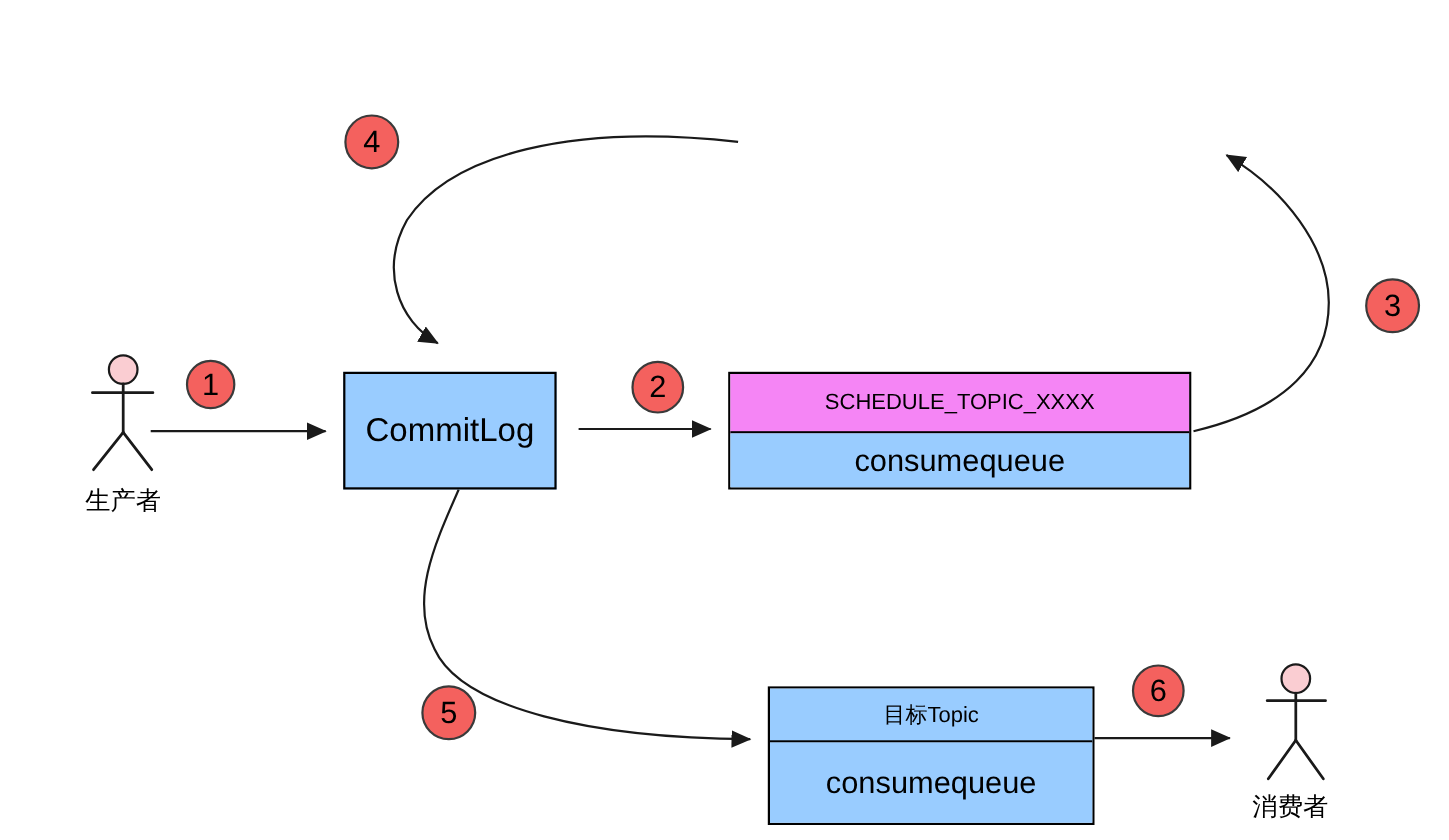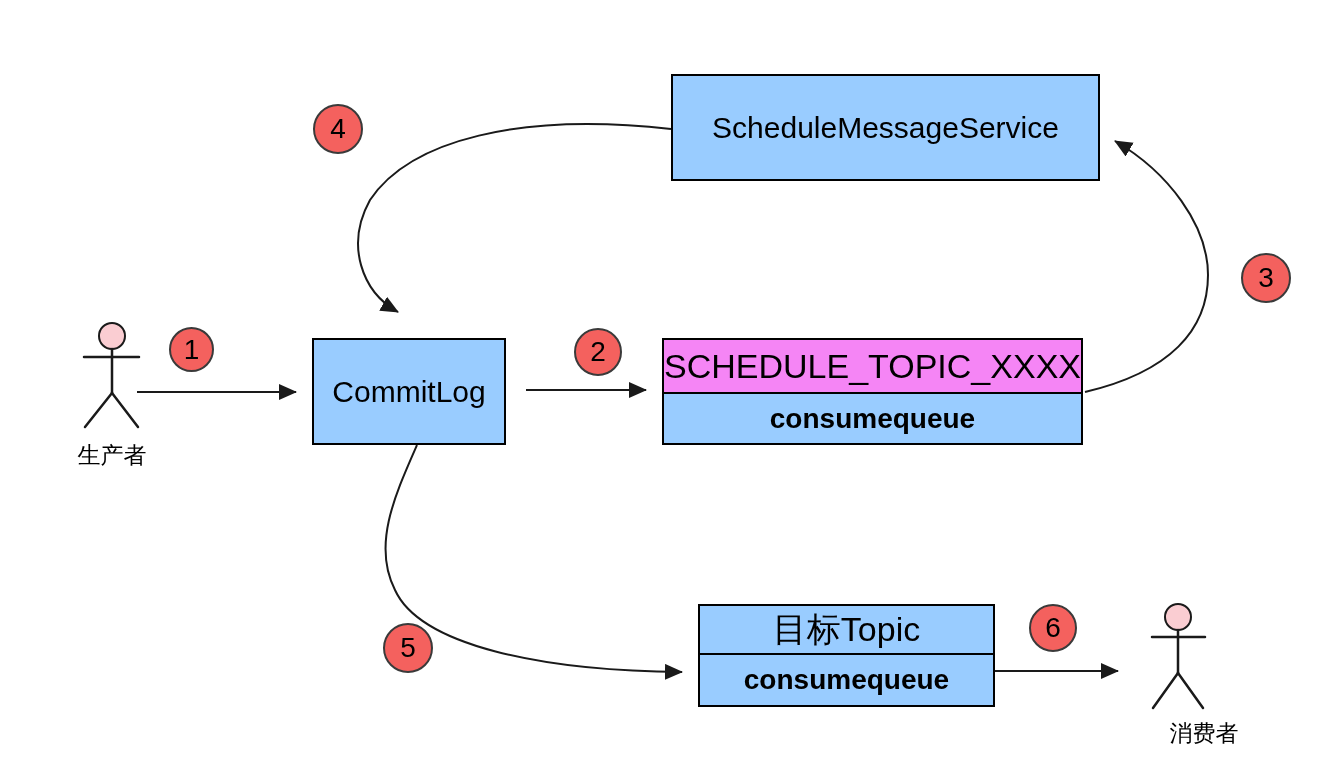--- a/index.html
+++ b/index.html
@@ -57,37 +57,36 @@
     box-sizing: border-box;
     display: flex;
     flex-direction: column;
   }
   .split-top {
     background: var(--node-fill, #99CCFF);
     border-bottom: 2px solid #000000;
     display: flex;
     align-items: center;
     justify-content: center;
-    font-size: 34px;
+    font-size: 20px;
     color: #000000;
     white-space: nowrap;
   }
   .split-top.highlight {
     background: var(--highlight-fill, #F585F5);
   }
   .split-bottom {
     background: var(--node-fill, #99CCFF);
     flex: 1;
     display: flex;
     align-items: center;
     justify-content: center;
     font-size: 28px;
     color: #000000;
     white-space: nowrap;
-    font-weight: bold;
   }
   .step-badge {
     position: absolute;
     width: 48px;
     height: 48px;
     border-radius: 50%;
     background: var(--step-fill, #F4615E);
     border: 2.5px solid #3a3a3a;
     box-sizing: border-box;
     display: flex;
@@ -150,38 +149,35 @@
 
     <g>
       <circle class="figure-head" cx="1178" cy="617" r="13"></circle>
       <line class="figure-line" x1="1178" y1="630" x2="1178" y2="673"></line>
       <line class="figure-line" x1="1152" y1="637" x2="1205" y2="637"></line>
       <line class="figure-line" x1="1178" y1="673" x2="1153" y2="708"></line>
       <line class="figure-line" x1="1178" y1="673" x2="1203" y2="708"></line>
     </g>
   </svg>
 
-  <div class="node" style="left:671px; top:74px; width:429px; height:107px;">
-    <span class="node-label">ScheduleMessageService</span>
-  </div>
 
   <div class="node" style="left:312px; top:338px; width:194px; height:107px;">
     <span class="node-label">CommitLog</span>
   </div>
 
   <div class="split-node" style="left:662px; top:338px; width:421px; height:107px;">
     <div class="split-top highlight" style="height:52px;">
       <span>SCHEDULE_TOPIC_XXXX</span>
     </div>
     <div class="split-bottom">
       <span>consumequeue</span>
     </div>
   </div>
 
-  <div class="split-node" style="left:698px; top:604px; width:297px; height:103px;">
+  <div class="split-node" style="left:698px; top:624px; width:297px; height:126px;">
     <div class="split-top" style="height:47px;">
       <span>目标Topic</span>
     </div>
     <div class="split-bottom">
       <span>consumequeue</span>
     </div>
   </div>
 
   <div class="step-badge" style="left:169px; top:327px; width:45px; height:45px;">
     <span>1</span>
@@ -196,15 +192,15 @@
     <span>4</span>
   </div>
   <div class="step-badge" style="left:383px; top:623px; width:50px; height:50px;">
     <span>5</span>
   </div>
   <div class="step-badge" style="left:1029px; top:604px;">
     <span>6</span>
   </div>
 
   <div class="actor-label" style="left:112px; top:440px;">生产者</div>
-  <div class="actor-label" style="left:1173px; top:718px;margin-left:31px;">消费者</div>
+  <div class="actor-label" style="left:1173px; top:718px;">消费者</div>
 
 </div>
 
 </body></html>

